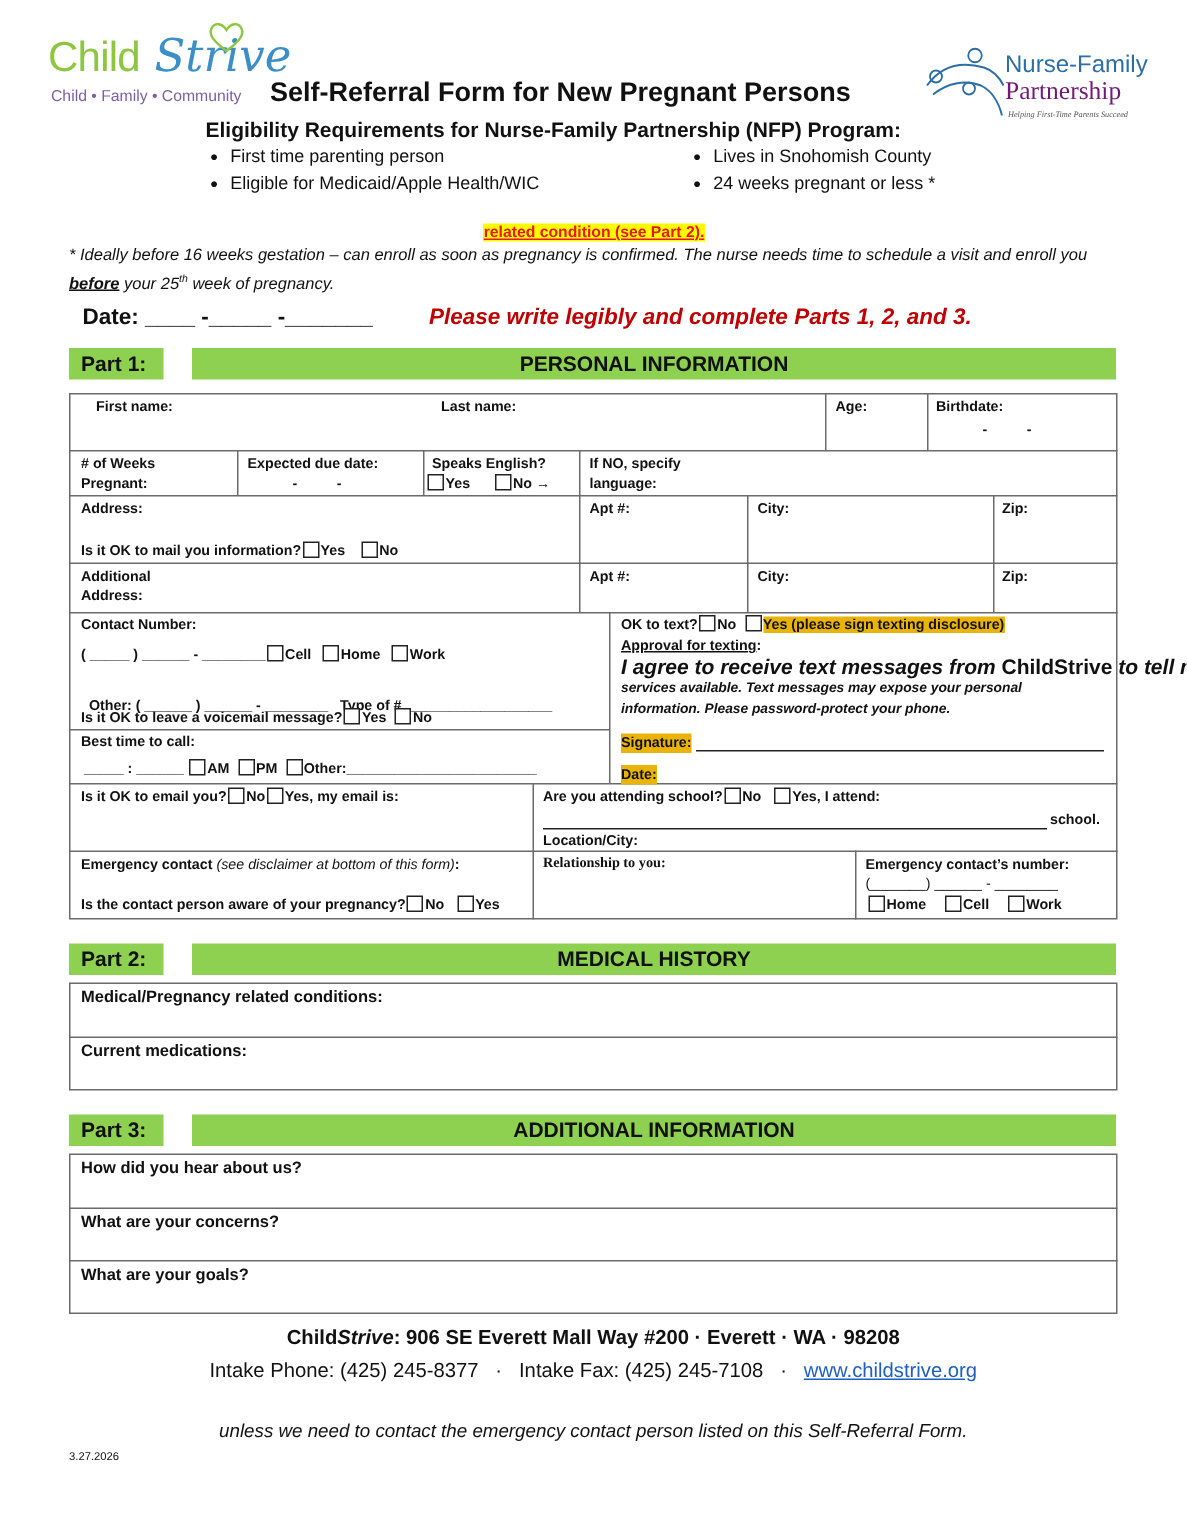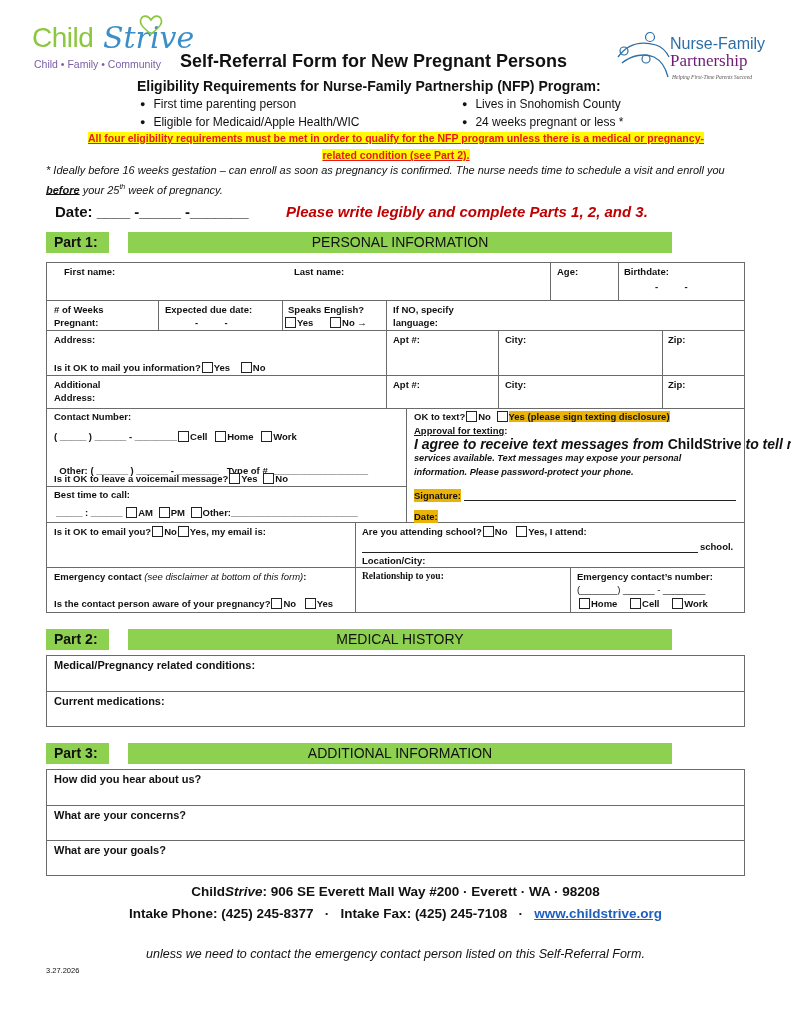--- a/index.html
+++ b/index.html
@@ -30,29 +30,29 @@
 
   .warn { left: 46px; width: 700px; top: 130px; text-align: center; font-size: 10.5px; font-weight: bold; color: #e8191a; line-height: 17px; }
   .warn span { background: #fffb00; text-decoration: underline; }
   .note { left: 46px; width: 700px; top: 163px; font-size: 11px; font-style: italic; line-height: 15.5px; color: #111; }
   .note sup { font-size: 7px; }
 
   .date { left: 55px; top: 203px; font-size: 15px; font-weight: bold; white-space: nowrap; }
   .please { left: 286px; top: 203px; font-size: 15px; font-weight: bold; font-style: italic; color: #c00000; white-space: nowrap; }
 
   .part-tag { position: absolute; left: 46px; width: 63px; height: 21px; background: #8ed04f; font-weight: bold; font-size: 14px; line-height: 21px; padding-left: 8px; }
-  .part-bar { position: absolute; left: 128px; width: 544px; height: 21px; background: #8ed04f; font-weight: normal; font-size: 14px; line-height: 21px; text-align: center; }
+  .part-bar { position: absolute; left: 128px; width: 616px; height: 21px; background: #8ed04f; font-weight: bold; font-size: 14px; line-height: 21px; text-align: center; }
 
   .box { position: absolute; border: 1.5px solid #6b6b6b; }
   .hline { position: absolute; height: 0; border-top: 1px solid #6b6b6b; }
   .vline { position: absolute; width: 0; border-left: 1px solid #6b6b6b; }
   .uline { position: absolute; height: 0; border-top: 1px solid #222; }
 
   .footer1 { left: 0; width: 791px; top: 884px; text-align: center; font-size: 13.5px; font-weight: bold; }
-  .footer2 { left: 0; width: 791px; top: 906px; text-align: center; font-size: 13.5px; font-weight: bold; }
+  .footer2 { left: 0; width: 791px; top: 906px; text-align: center; font-size: 13.5px; font-weight: normal; }
   .footer2 a { color: #1f5fbf; text-decoration: underline; }
   .footer3 { left: 0; width: 791px; top: 927px; text-align: center; font-size: 12.5px; font-style: italic; line-height: 18px; }
   .version { left: 46px; top: 966px; font-size: 7.5px; }
 </style>
 </head>
 <body>
 
 <div class="abs cs-logo">
   <span class="cs-child">Child</span>
   <span class="cs-strive">Strive</span>
@@ -77,21 +77,21 @@
 
 <div class="abs title">Self-Referral Form for New Pregnant Persons</div>
 <div class="abs subtitle">Eligibility Requirements for Nurse-Family Partnership (NFP) Program:</div>
 
 <div class="abs bullet" style="left:140px;top:97px;">First time parenting person</div>
 <div class="abs bullet" style="left:462px;top:97px;">Lives in Snohomish County</div>
 <div class="abs bullet" style="left:140px;top:115px;">Eligible for Medicaid/Apple Health/WIC</div>
 <div class="abs bullet" style="left:462px;top:115px;">24 weeks pregnant or less *</div>
 
 <div class="abs warn">
-  <span>All four eligibility requirements must be met in order to qualify for the NFP program unless there is a medical or pregnancy-</span><br>
+  <br>
   <span>related condition (see Part 2).</span>
 </div>
 
 <div class="abs note">
   <span>* Ideally before 16 weeks gestation – can enroll as soon as pregnancy is confirmed. The nurse needs time to schedule a visit and enroll you </span><b class="ul">before</b><span> your 25</span><sup>th</sup><span> week of pregnancy.</span>
 </div>
 
 <div class="abs date">Date: ____ -_____ -_______</div>
 <div class="abs please">Please write legibly and complete Parts 1, 2, and 3.</div>
 

